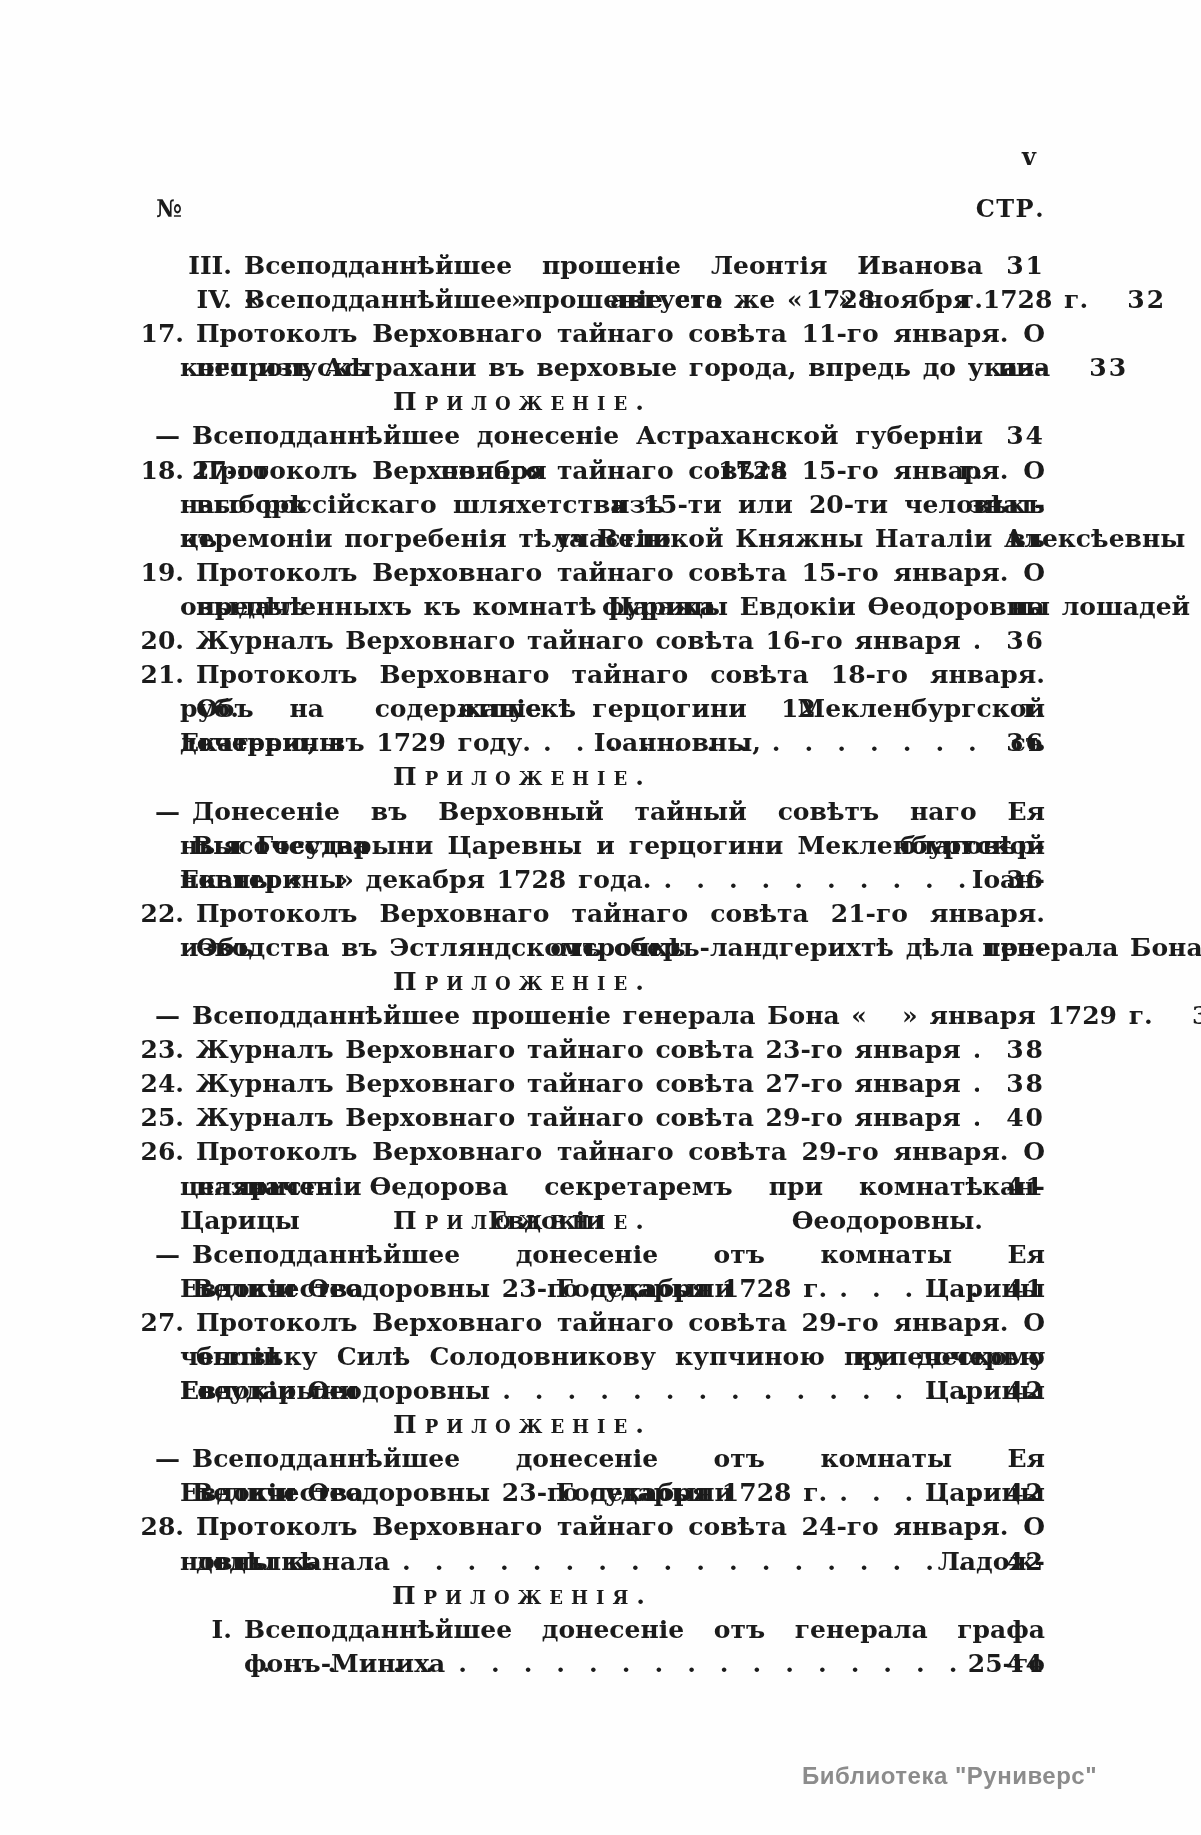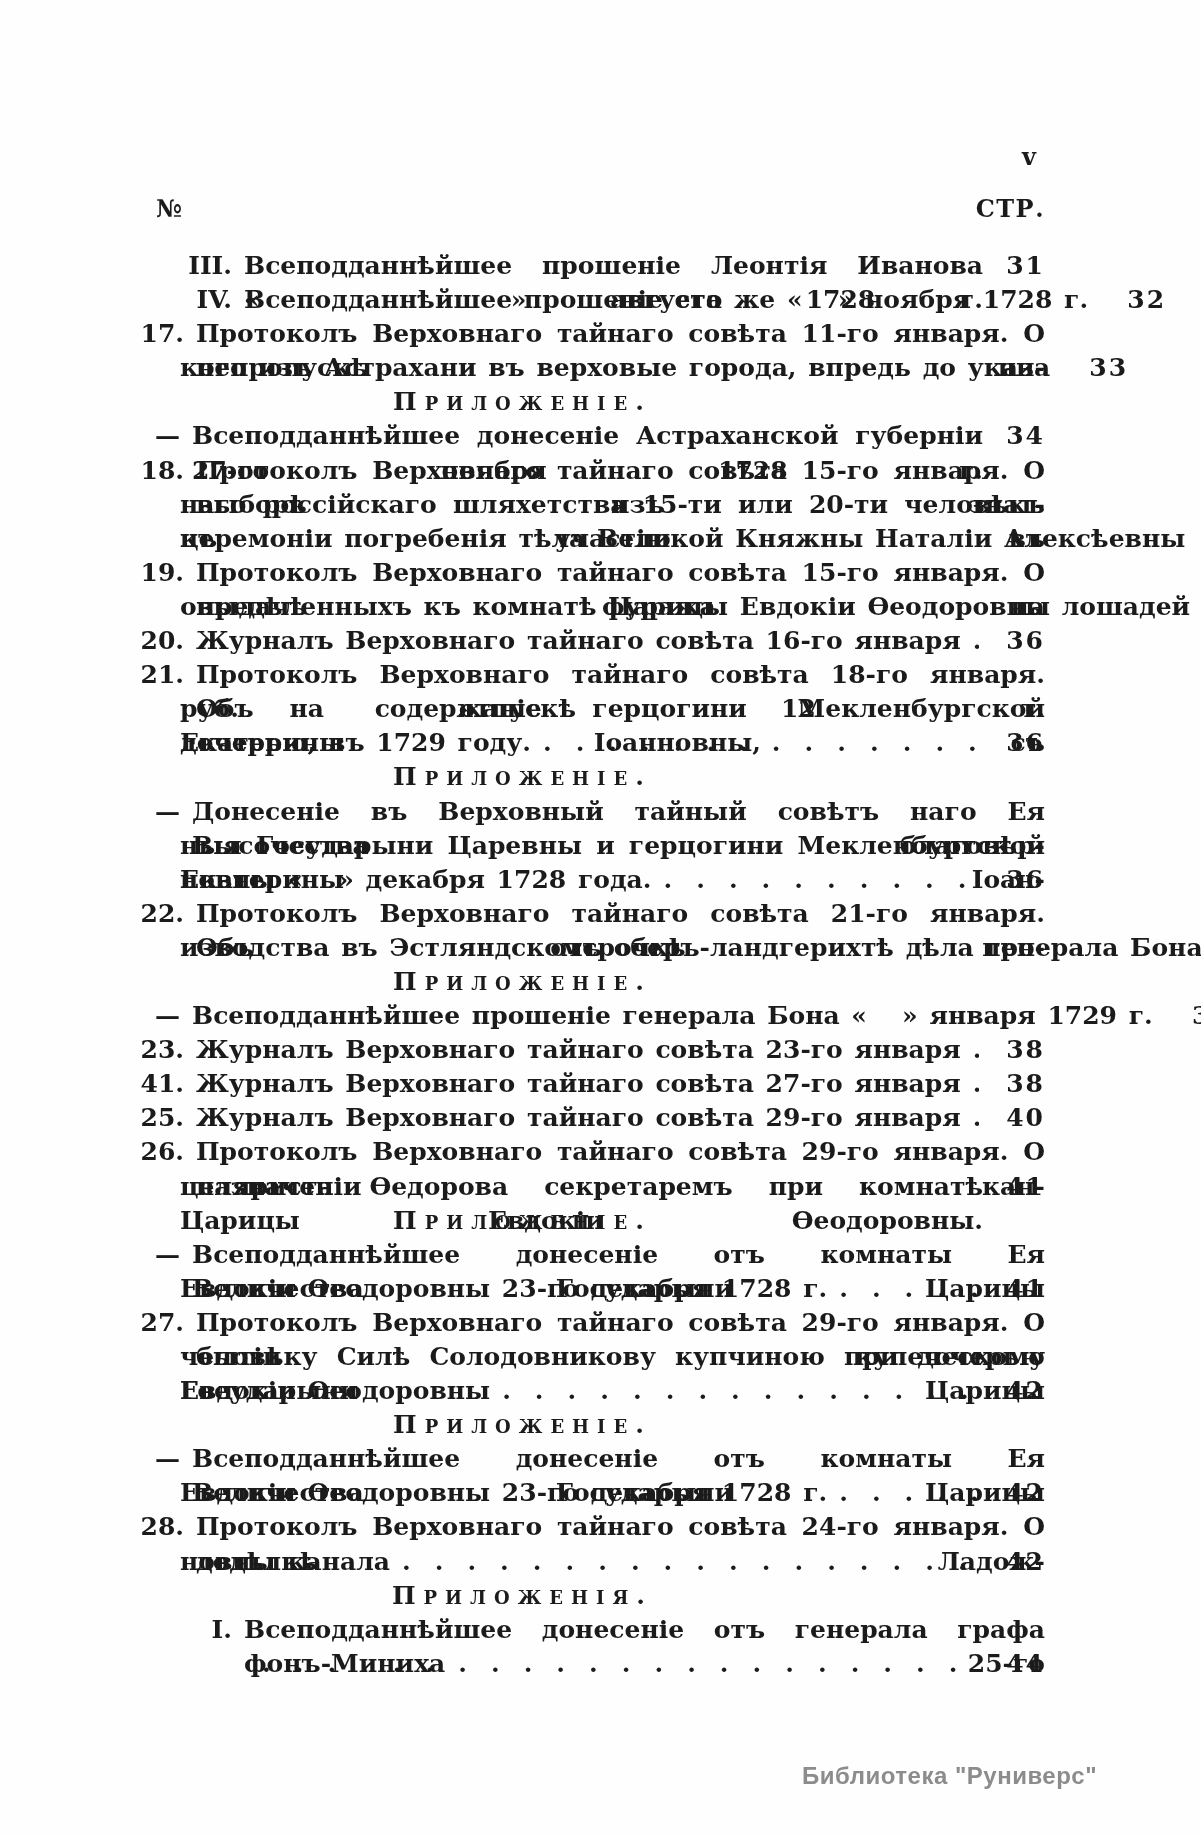--- a/index.html
+++ b/index.html
@@ -194,21 +194,21 @@
     <span class="leader">........................................</span>
     <span class="pagenum">37</span>
   </div>
       <div class="row row-num">
     <span class="lbl">23.</span>
     <span class="txt">Журналъ Верховнаго тайнаго совѣта 23-го января</span>
     <span class="leader">........................................</span>
     <span class="pagenum">38</span>
   </div>
       <div class="row row-num">
-    <span class="lbl">41.</span>
+    <span class="lbl">24.</span>
     <span class="txt">Журналъ Верховнаго тайнаго совѣта 27-го января</span>
     <span class="leader">........................................</span>
     <span class="pagenum">38</span>
   </div>
       <div class="row row-num">
     <span class="lbl">25.</span>
     <span class="txt">Журналъ Верховнаго тайнаго совѣта 29-го января</span>
     <span class="leader">........................................</span>
     <span class="pagenum">40</span>
   </div>

